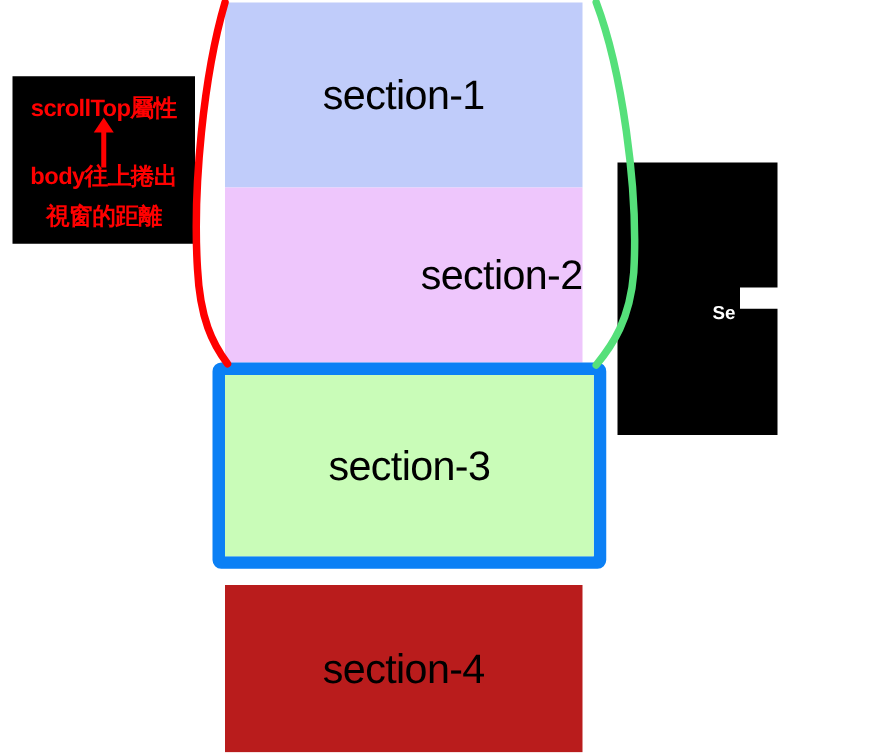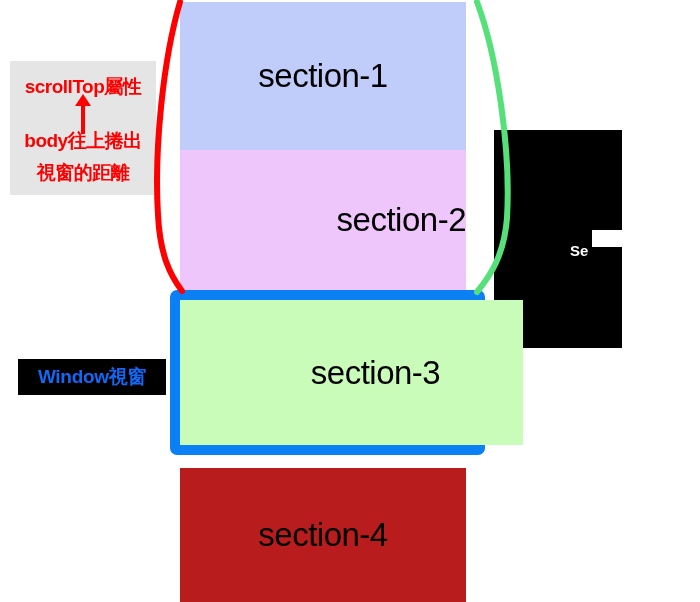--- a/index.html
+++ b/index.html
@@ -31,21 +31,20 @@
     font-size: 33px;
     font-family: "Liberation Sans", sans-serif;
     letter-spacing: -0.5px;
   }
   #section-1 { top: 2px;   height: 148px; background: #c0ccfa; }
   #section-2 { top: 150px; height: 140px; background: #eec6fc; justify-content: flex-end; }
   #section-3 {
     top: 300px; height: 145px;
     left: 180px; width: 295px;
     background: #c9fcb8;
-    padding-left: 48px;
   }
   #section-4 { top: 468px; height: 134px; background: #b91c1c; }
 
   
   #window-frame {
     position: absolute;
     left: 170px;
     top: 290px;
     width: 295px;
     height: 145px;
@@ -98,21 +97,21 @@
     z-index: 5;
   }
 
   
   #left-box {
     position: absolute;
     left: 10px;
     top: 61px;
     width: 146px;
     height: 134px;
-    background: #e5e5e5;
+    background: #000000;
     z-index: 3;
     color: #ff0000;
   }
   .left-line {
     position: absolute;
     width: 100%;
     text-align: center;
     color: #ff0000;
     font-weight: bold;
     font-family: "Liberation Sans", sans-serif;
@@ -202,23 +201,20 @@
     <span>section-3</span>
   </div>
 
   <div id="left-box">
     <div class="left-line" id="left-title">scrollTop屬性</div>
     <div id="left-arrow"></div>
     <div class="left-line" id="left-body-1">body往上捲出</div>
     <div class="left-line" id="left-body-2">視窗的距離</div>
   </div>
 
-  <div id="window-label-box">
-    <span id="window-label-text">Window視窗</span>
-  </div>
 
   <div id="right-box-label">Se</div>
   <div id="right-box-occluder"></div>
 
   <svg id="curves" viewBox="0 0 700 602">
     <path d="M 180 2 C 163 60, 154 150, 158 215 C 160 255, 170 275, 182 291" fill="none" stroke="#ff0000" stroke-width="6" stroke-linecap="round"></path>
     <path d="M 477 2 C 497 55, 511 150, 507 218 C 504 256, 490 276, 477 292" fill="none" stroke="#55e07a" stroke-width="6" stroke-linecap="round"></path>
   </svg>
 
 </div>

